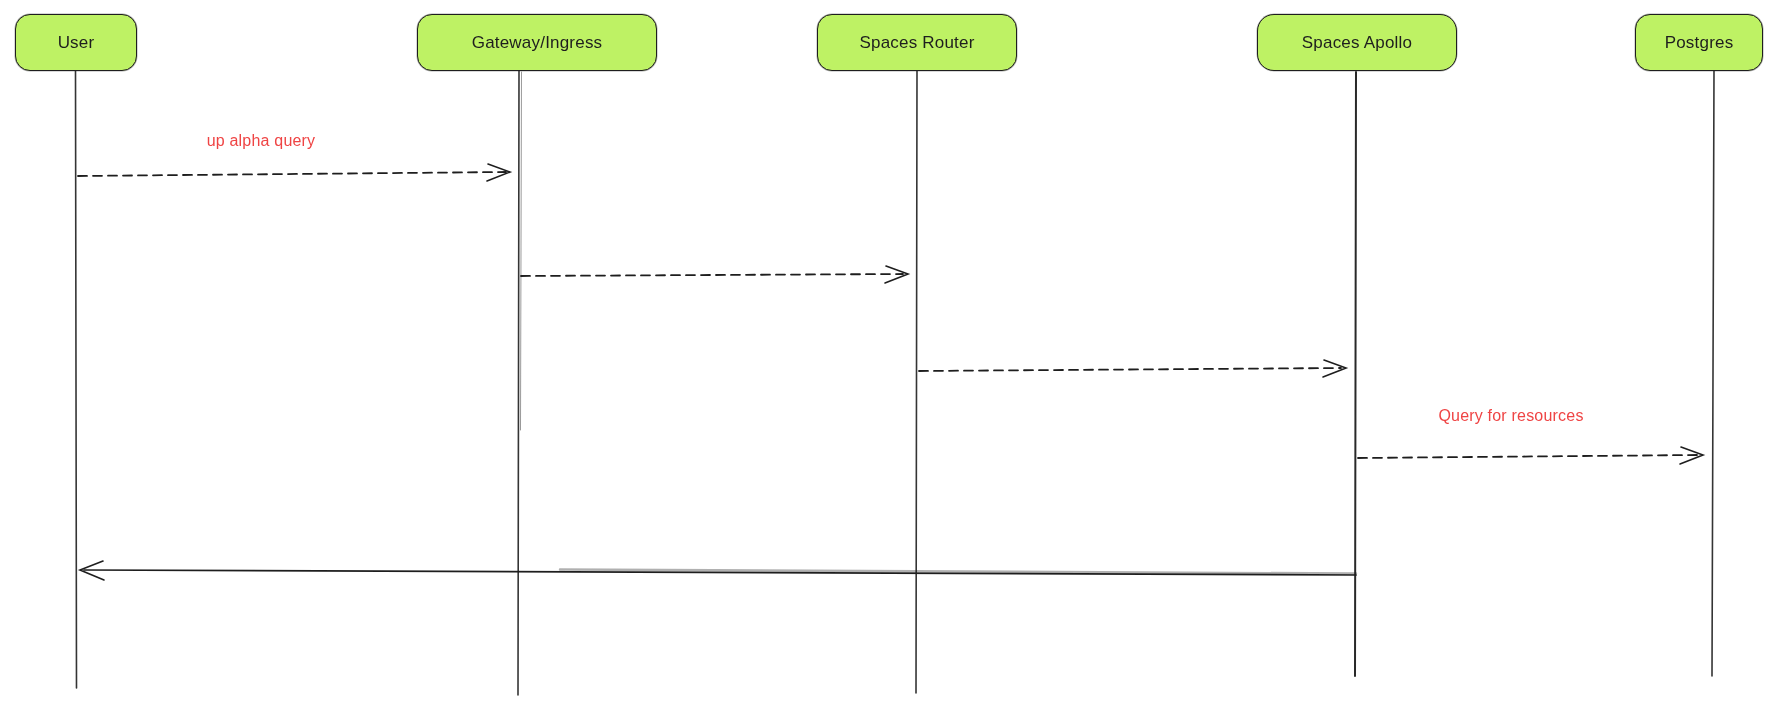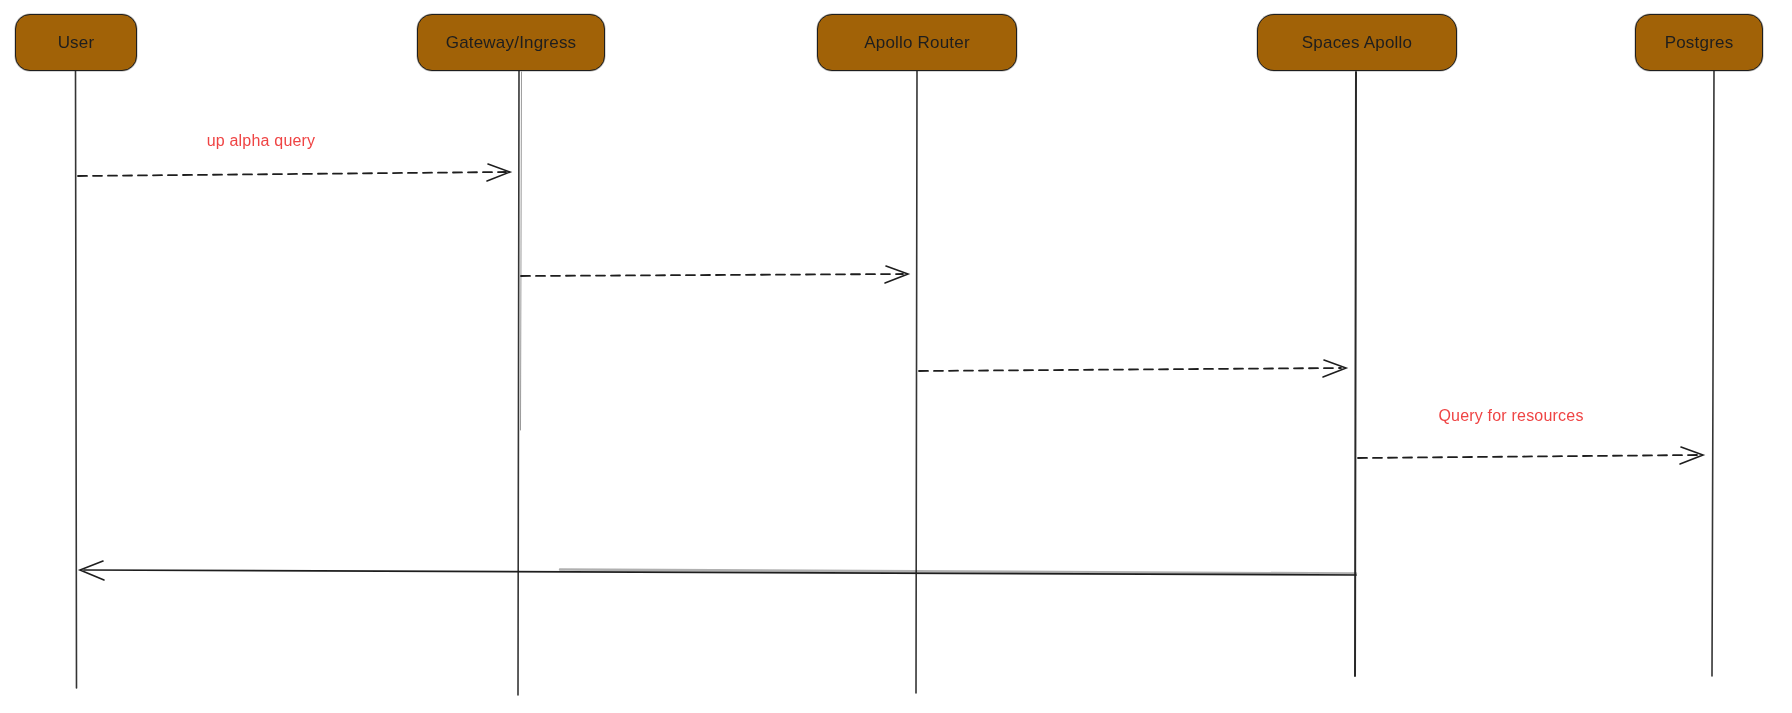--- a/index.html
+++ b/index.html
@@ -20,21 +20,21 @@
   .strokes {
     position: absolute;
     left: 0;
     top: 0;
   }
   .actor {
     position: absolute;
     top: 14px;
     height: 57px;
     box-sizing: border-box;
-    background: #a16207;
+    background: #bef264;
     border: 1.8px solid #1e1e1e;
     border-radius: 15px;
     display: flex;
     align-items: center;
     justify-content: center;
     box-shadow: 0 0 0 0.5px rgba(30,30,30,0.35);
   }
   .actor span {
     font-size: 17px;
     letter-spacing: 0.2px;
@@ -80,26 +80,26 @@
       <path d="M1356 575 L84 570" stroke-width="1.7"></path>
       <path d="M1356 573.5 L560 569.5" stroke-width="2.4" opacity="0.35"></path>
       <path d="M103 561 L80 570 L104 580" stroke-width="1.6"></path>
     </g>
   </svg>
 
   <div class="actor" style="left:15px; width:122px;">
     <span>User</span>
   </div>
 
-  <div class="actor" style="left:417px; width:188px;">
+  <div class="actor" style="left:417px; width:240px;">
     <span>Gateway/Ingress</span>
   </div>
 
   <div class="actor" style="left:817px; width:200px;">
-    <span>Apollo Router</span>
+    <span>Spaces Router</span>
   </div>
 
   <div class="actor" style="left:1257px; width:200px;border-radius:17px;">
     <span>Spaces Apollo</span>
   </div>
 
   <div class="actor" style="left:1635px; width:128px;">
     <span>Postgres</span>
   </div>
 

